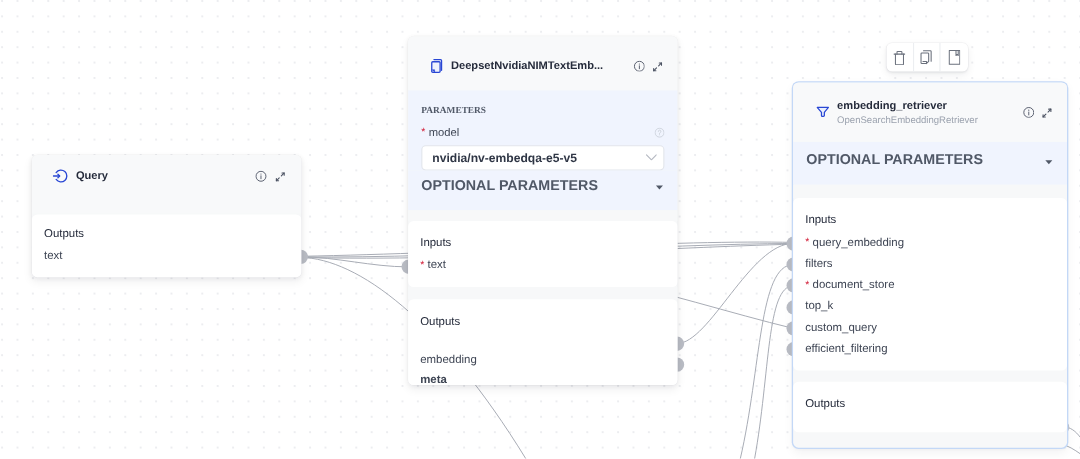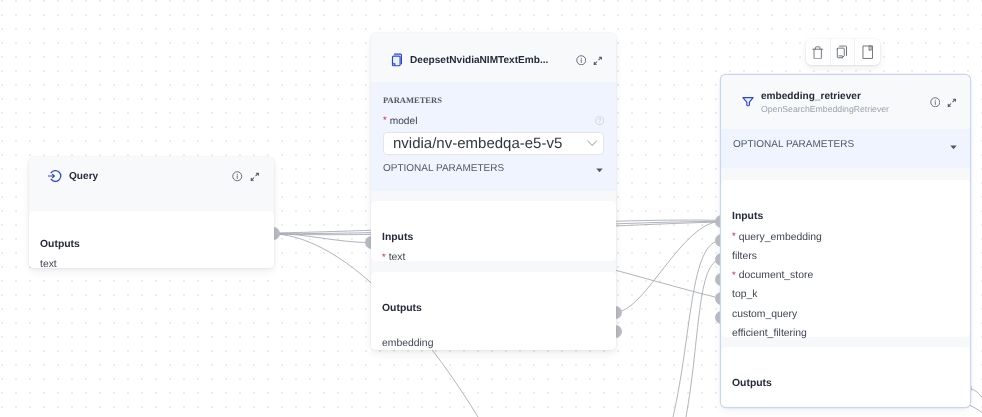--- a/index.html
+++ b/index.html
@@ -27,25 +27,25 @@
   .hacts{flex:0 0 auto;display:flex;align-items:center;gap:8px;margin-left:8px;}
 
   .paramsec{background:#f0f4fe;padding:0 12px;}
   .paramsec.optional{padding-right:13.5px;}
   .paramsec .seclabel{font-size:8.5px;font-weight:700;color:#505867;letter-spacing:0;font-family:Liberation Serif, serif;}
   .prow{display:flex;align-items:center;justify-content:space-between;}
   .plabel{font-size:10.2px;color:#3d4453;}
   .req{color:#d3203a;font-size:9.5px;line-height:0;position:relative;top:-0.2px;margin-right:3.0px;display:inline-block;}
   .select{background:#fff;border:1px solid #e2e5eb;border-radius:4px;height:24px;
           display:flex;align-items:center;justify-content:space-between;padding:0 6px 0 9px;}
-  .select .sv{font-size:15px;color:#2f3645;}
-  .optlabel{font-size:10px;font-weight:400;color:#505867;letter-spacing:0;}
+  .select .sv{font-size:11px;color:#2f3645;font-weight:bold;}
+  .optlabel{font-size:13px;font-weight:700;color:#505867;letter-spacing:0;}
 
   .iosec{background:#fff;padding:0 11px;border-radius:5px;}
-  .iolabel{font-size:10.4px;font-weight:700;color:#252b3b;margin-top:16px;}
+  .iolabel{font-size:10.4px;font-weight:400;color:#252b3b;}
   .iorow{font-size:10.4px;color:#3d4453;white-space:nowrap;}
   .gap{background:#f7f8f9;}
   .node{background:#f7f8f9;}
 
   .handle{position:absolute;width:13px;height:13px;background:#b9bcc4;border-radius:50%;z-index:2;}
 
   .toolbar{position:absolute;display:flex;background:#fff;border-radius:5px;z-index:5;
            box-shadow:0 3px 8px rgba(16,24,40,.07),0 1px 2px rgba(16,24,40,.06),0 0 0 0.6px rgba(16,24,40,.04);overflow:hidden;}
   .tbtn{width:24.6px;height:25.8px;display:flex;align-items:center;justify-content:center;padding-top:1.5px;box-sizing:border-box;
         border-right:1px solid #eceef1;}
@@ -65,21 +65,21 @@
       <path d="M273.5,234.0 C 325,235 400,290 478,417"></path>
       <path d="M615.5,312.3 C 645,312.3 682,221.3 721,221.3"></path>
       <path d="M540,252 C 600,264 665,285 721,298.5"></path>
       <path d="M673,417 C 692,335 690,240.6 721,240.6"></path>
       <path d="M966.5,387.8 C 973,388.2 978,392 982,397.5"></path>
       <path d="M964,403.5 C 971,405 977,409 982,412.5"></path>
       <path d="M686,417 C 700,340 697,259.9 721,259.9"></path>
     </g>
   </svg>
 
-  <div class="node" id="node-query" style="left:29px;top:157px;width:245px;height:111px;">
+  <div class="node" id="node-query" style="left:29px;top:141px;width:245px;height:111px;">
     <div class="nhead" style="height:53px;padding-left:19px;padding-right:13.5px;align-items:center;padding-bottom:14.5px;box-sizing:border-box;">
       <span class="hicon">
         <svg viewBox="0 0 24 24" width="14" height="14" style="display:block">
             <g fill="none" stroke="#2947d4" stroke-width="2.1" stroke-linecap="round" stroke-linejoin="round">
               <path d="M5.2 6.6A9.2 9.2 0 1 1 5.2 17.4"></path>
               <path d="M0.9 12h9.6"></path>
               <path d="M8.0 9.4 10.6 12 8.0 14.6"></path>
             </g>
           </svg>
       </span>

